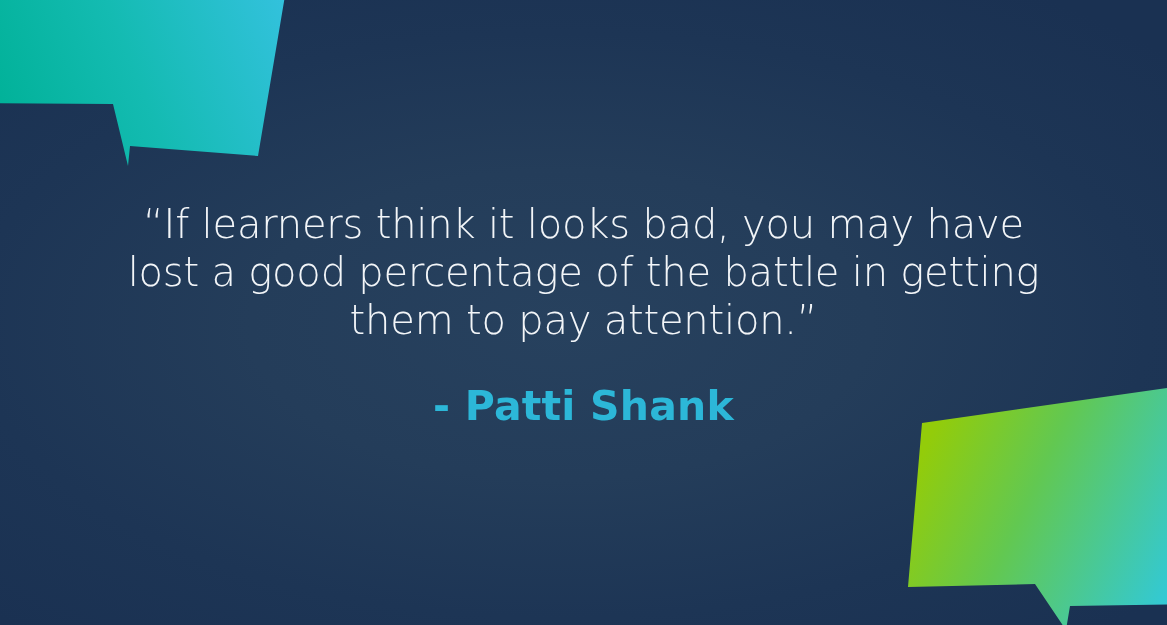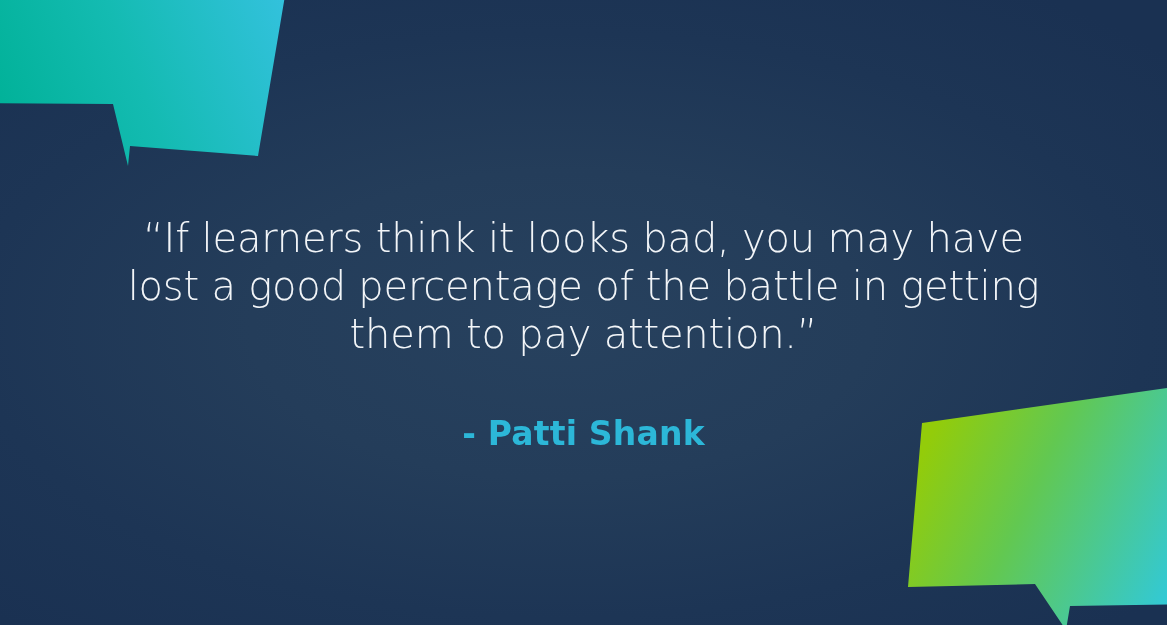--- a/index.html
+++ b/index.html
@@ -42,38 +42,38 @@
   
   #quote-block {
     position: absolute;
     left: 0;
     right: 0;
     top: 200px;
     text-align: center;
   }
 
   #quote-text {
-    margin: 14px auto;
+    margin: 0 auto;
     width: 960px;
     font-family: "DejaVu Sans", "Liberation Sans", sans-serif;
     font-weight: 300;
     font-size: 40px;
     line-height: 48px;
     letter-spacing: -0.2px;
     color: #f2f5f8;
     white-space: pre-line;
     font-stretch: normal;
   }
 
   #quote-attribution {
     margin: 0;
     padding-top: 42px;
     font-family: "DejaVu Sans", "Liberation Sans", sans-serif;
     font-weight: bold;
-    font-size: 33px;
+    font-size: 41px;
     line-height: 40px;
     letter-spacing: 0.2px;
     color: #2cb7d8;
   }
 </style>
 </head>
 <body>
 
 <div id="slide">
 

